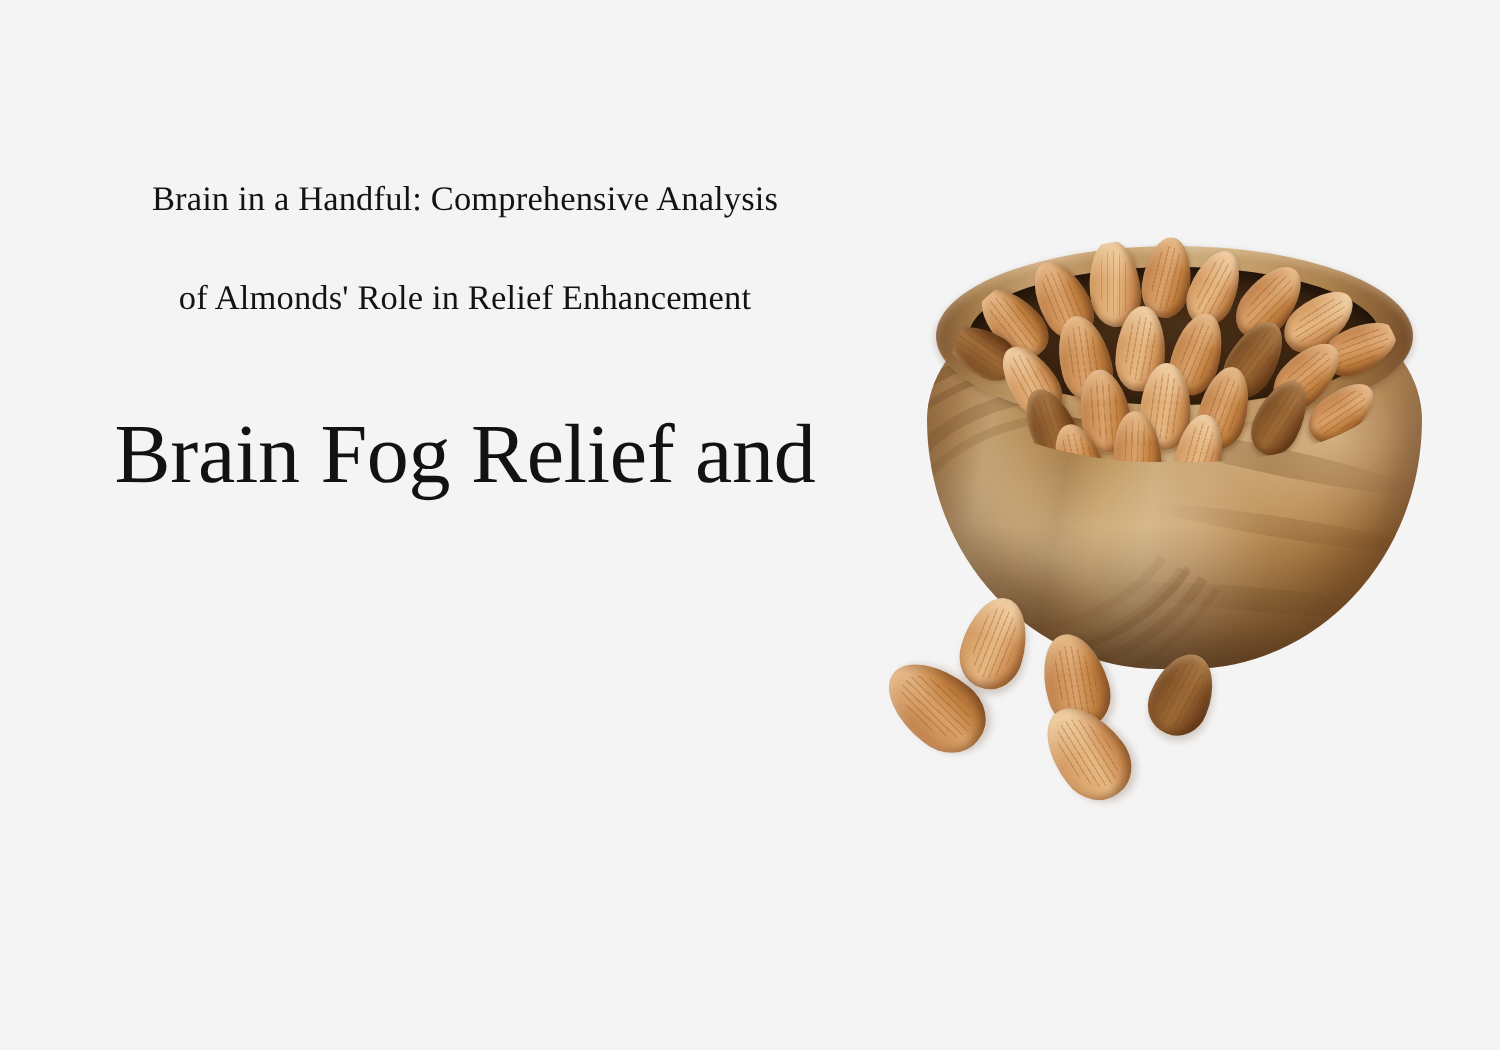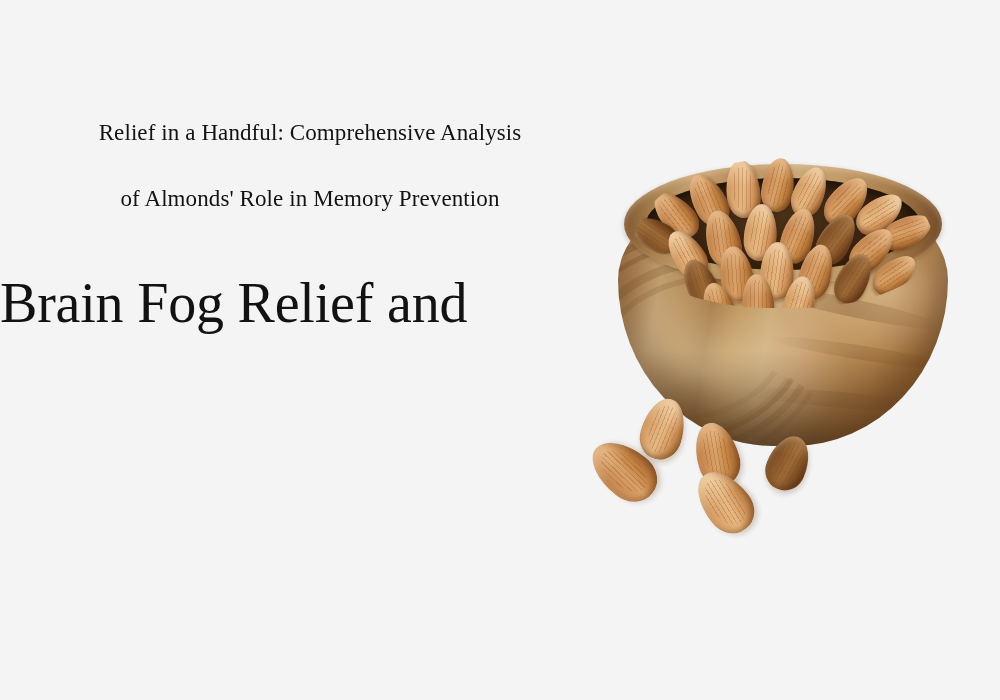--- a/index.html
+++ b/index.html
@@ -35,21 +35,21 @@
     font-weight: 400;
     line-height: 66px;
     letter-spacing: 0.1px;
     white-space: nowrap;
   }
   .title-block {
     position: absolute;
     left: 0px;
     top: 248px;
     width: 620px;
-    text-align: left;
+    text-align: center;
   }
   .title-line {
     color: #121212;
     font-family: "Liberation Serif", "DejaVu Serif", serif;
     font-size: 56px;
     font-weight: 400;
     line-height: 110px;
     letter-spacing: -0.2px;
     white-space: nowrap;
   }
@@ -219,22 +219,22 @@
                 inset 1px 2px 4px rgba(255,226,186,0.32),
                 2px 3px 5px rgba(90,56,26,0.22);
   }
 </style>
 </head>
 <body>
 
 <div id="banner">
 
   <div class="text-block">
-    <div class="subtitle-line">Relief in a Handful: Comprehensive Analysis</div>
-    <div class="subtitle-line">of Almonds' Role in Memory Prevention</div>
+    <div class="subtitle-line">Brain in a Handful: Comprehensive Analysis</div>
+    <div class="subtitle-line">of Almonds' Role in Relief Enhancement</div>
   </div>
 
   <div class="title-block">
     <div class="title-line">Brain Fog Relief and</div>
   </div>
 
   <div class="photo">
 
     <div class="bowl">
       <div class="bowl-body">

